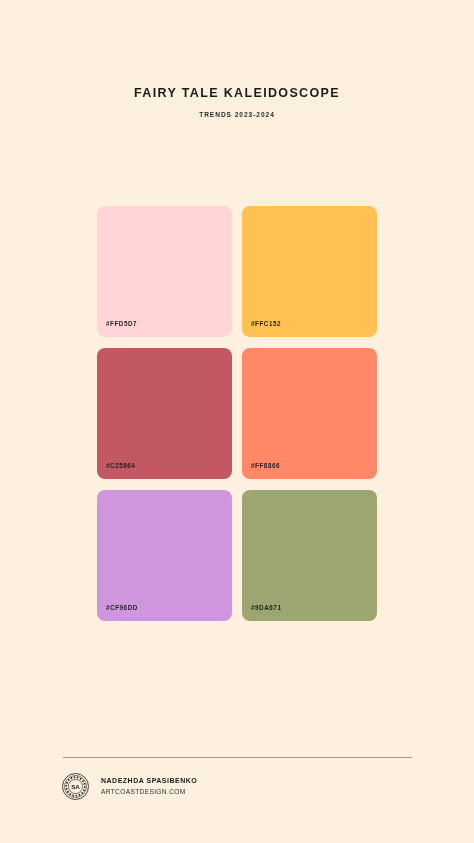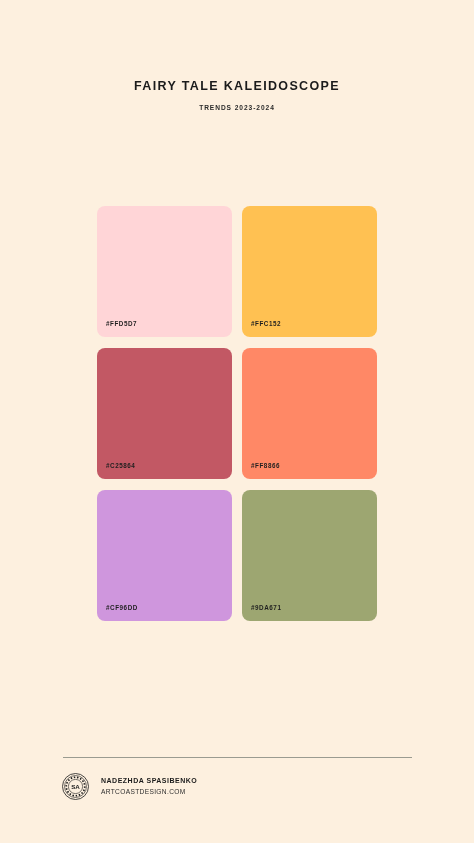--- a/index.html
+++ b/index.html
@@ -25,21 +25,21 @@
   
   .header {
     padding-top: 79px;
     text-align: center;
   }
   .poster-title {
     font-size: 12.5px;
     letter-spacing: 1.35px;
     font-weight: bold;
     color: #1b1b1b;
-    margin: 1px;
+    margin: 8px;
     line-height: 1.1;
   }
   .poster-subtitle {
     font-size: 6.6px;
     letter-spacing: 0.95px;
     font-weight: bold;
     color: #2b2b2b;
     margin: 10px 0 0 0;
     line-height: 1.1;
   }

